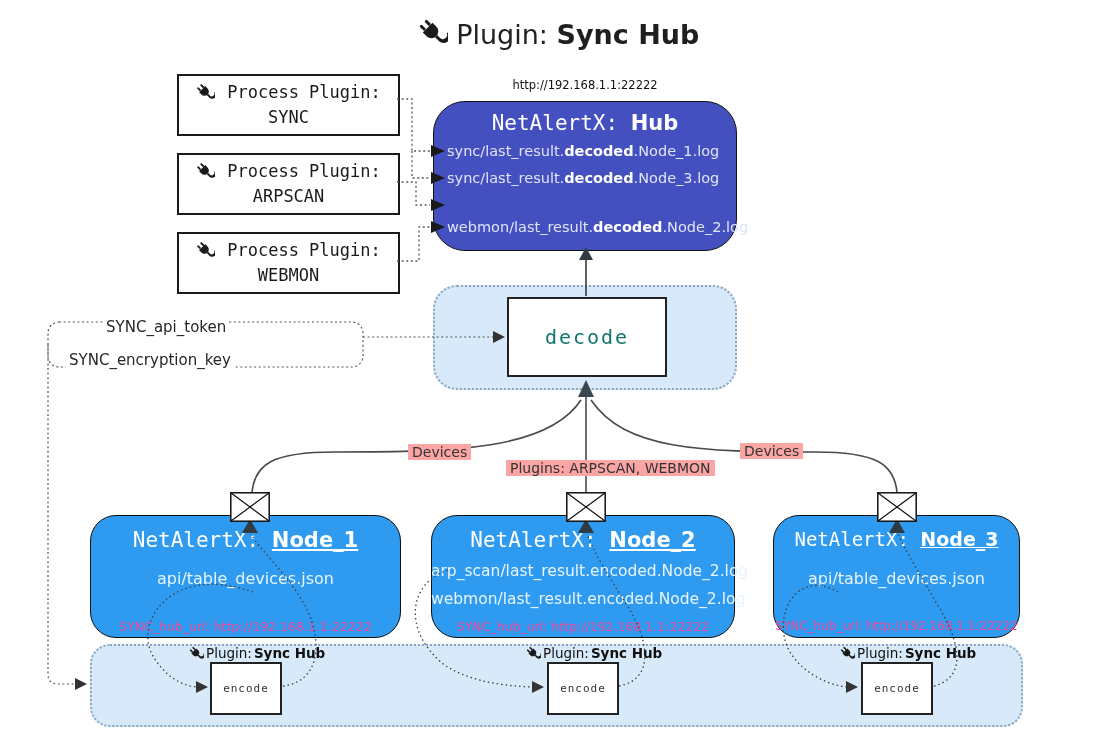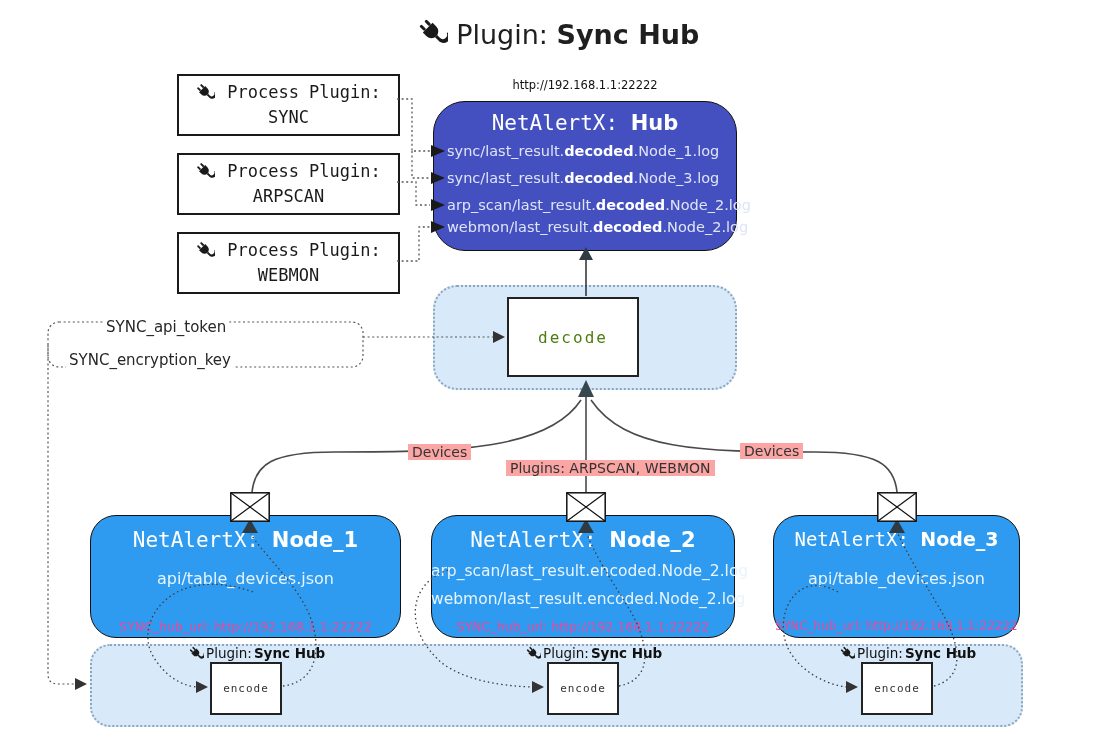--- a/index.html
+++ b/index.html
@@ -27,33 +27,33 @@
   .hub-title .bold{font-weight:bold;font-family:"DejaVu Sans",sans-serif;}
   .hub-line{left:447px;width:286px;font-size:14.5px;color:#dfe4f6;white-space:nowrap;}
   .hub-line b{color:#ffffff;}
   .hub-url{left:433px;top:78px;width:304px;text-align:center;font-size:11.5px;color:#111;}
 
   
   .panel{background:#d8e9fa;border:2px dotted #8aa6c0;box-sizing:border-box;}
   .decode-wrap{left:433px;top:285px;width:304px;height:105px;border-radius:24px;}
   .white-box{background:#fff;border:2px solid #222;box-sizing:border-box;
              display:flex;align-items:center;justify-content:center;}
-  .decode-box{left:507px;top:297px;width:132px;height:80px;font-size:16px;letter-spacing:2px;color:#4d7c0f;}
+  .decode-box{left:507px;top:297px;width:160px;height:80px;font-size:20px;letter-spacing:2px;color:#0f766e;}
 
   
   .tok{background:#fff;padding:0 3px;font-size:15px;color:#262626;white-space:nowrap;}
 
   
   .edge-label{background:#fca5a5;padding:0 4px;font-size:14px;color:#333;white-space:nowrap;}
 
   
   .node{top:515px;height:123px;background:#2e9bf0;border:1.8px solid #111;border-radius:26px;
         box-sizing:border-box;}
   .node-title{top:528px;text-align:center;color:#fff;font-size:21px;white-space:nowrap;}
-  .node-title .bold{font-weight:bold;font-family:"DejaVu Sans",sans-serif;}
+  .node-title .bold{font-weight:bold;font-family:"DejaVu Sans",sans-serif;text-decoration:underline;}
   .node-line{text-align:center;color:#e8f4fe;font-size:16px;white-space:nowrap;}
   .node-footer{top:619px;text-align:center;color:#ec4899;font-size:12.5px;white-space:nowrap;}
 
   
   .strip{left:90px;top:644px;width:933px;height:83px;border-radius:20px;}
   .enc-label{top:645px;font-size:13.5px;color:#111;white-space:nowrap;display:flex;align-items:center;gap:2px;}
   .enc-label .bold{font-weight:bold;}
   .encode-box{top:662px;width:72px;height:53px;font-size:11px;letter-spacing:1px;color:#333;}
 
   svg.layer{left:0;top:0;pointer-events:none;}
@@ -113,21 +113,20 @@
   </div>
 
   <div class="abs hub-url z1">http://192.168.1.1:22222</div>
   <div class="abs hub z1"></div>
   <div class="abs hub-title mono z1">
     <span>NetAlertX:</span>
     <span class="bold">Hub</span>
   </div>
   <div class="abs hub-line z1" style="top:143px"><span>sync/last_result.</span><b>decoded</b><span>.Node_1.log</span></div>
   <div class="abs hub-line z1" style="top:170px"><span>sync/last_result.</span><b>decoded</b><span>.Node_3.log</span></div>
-  <div class="abs hub-line z1" style="top:197px"><span>arp_scan/last_result.</span><b>decoded</b><span>.Node_2.log</span></div>
   <div class="abs hub-line z1" style="top:219px"><span>webmon/last_result.</span><b>decoded</b><span>.Node_2.log</span></div>
 
   <div class="abs panel decode-wrap z1"></div>
   <div class="abs white-box decode-box mono z1">decode</div>
 
   <div class="abs node z1" style="left:90px;width:311px"></div>
   <div class="abs node-title mono z1" style="left:90px;width:311px">
     <span>NetAlertX:</span> <span class="bold">Node_1</span>
   </div>
   <div class="abs node-line z1" style="left:90px;width:311px;top:569px">api/table_devices.json</div>

